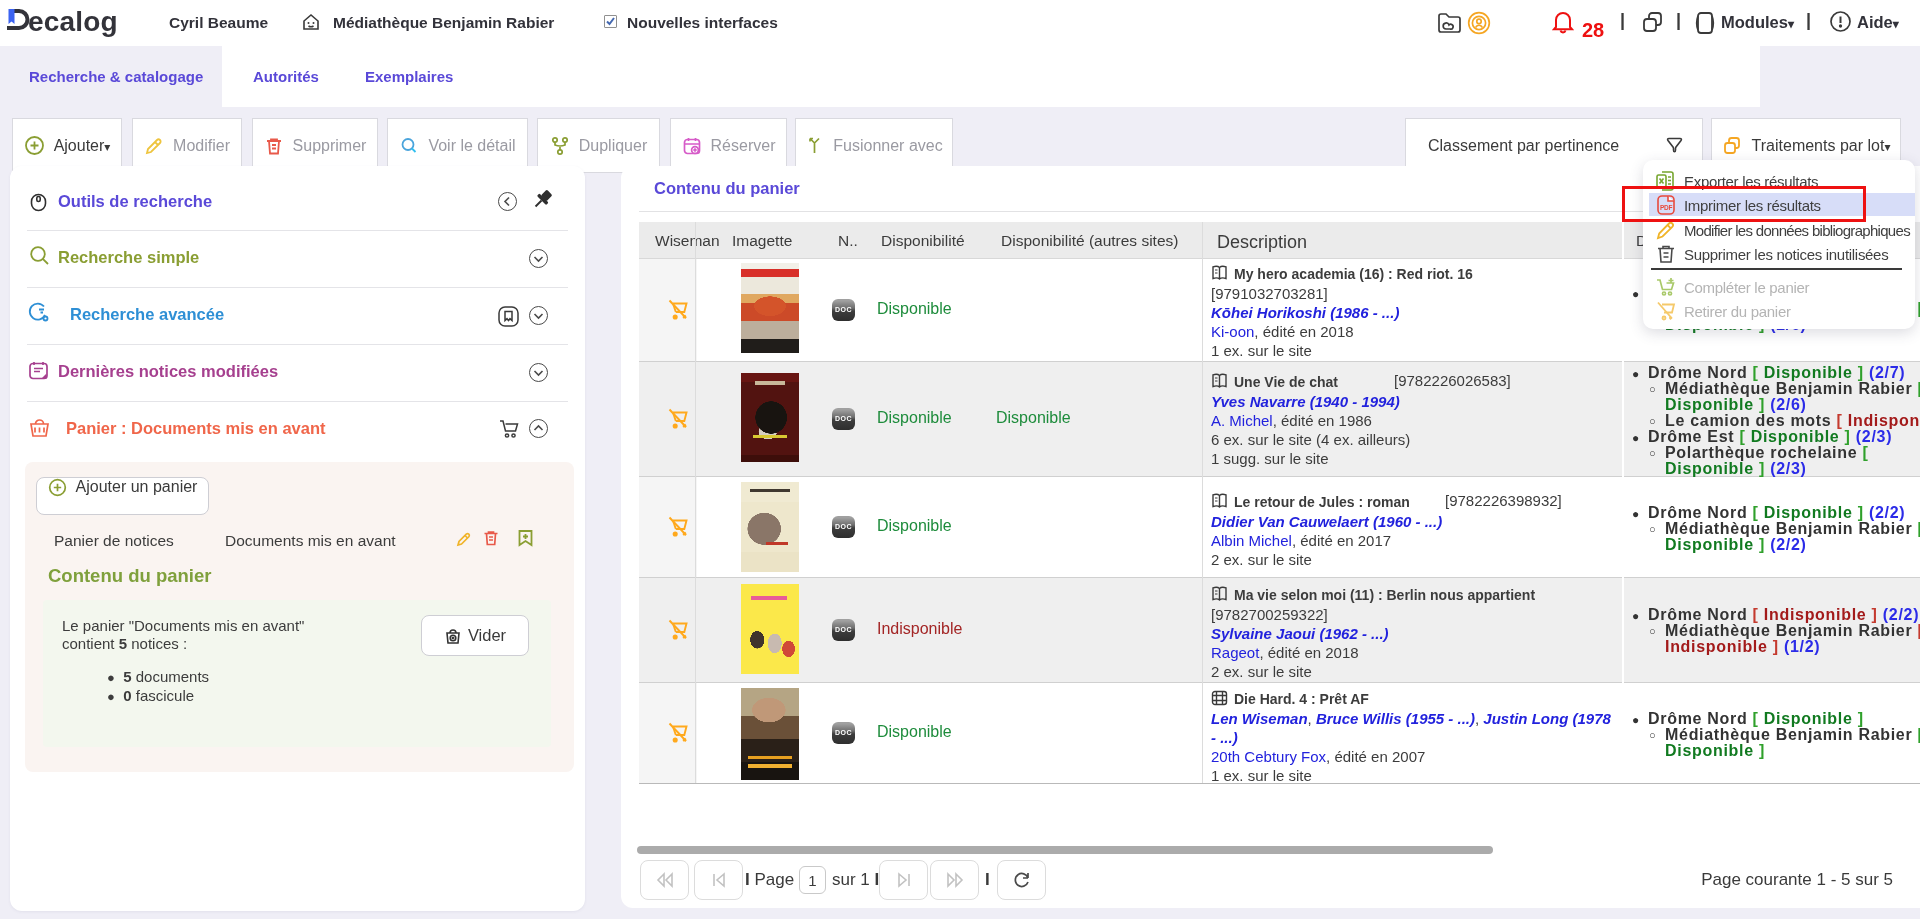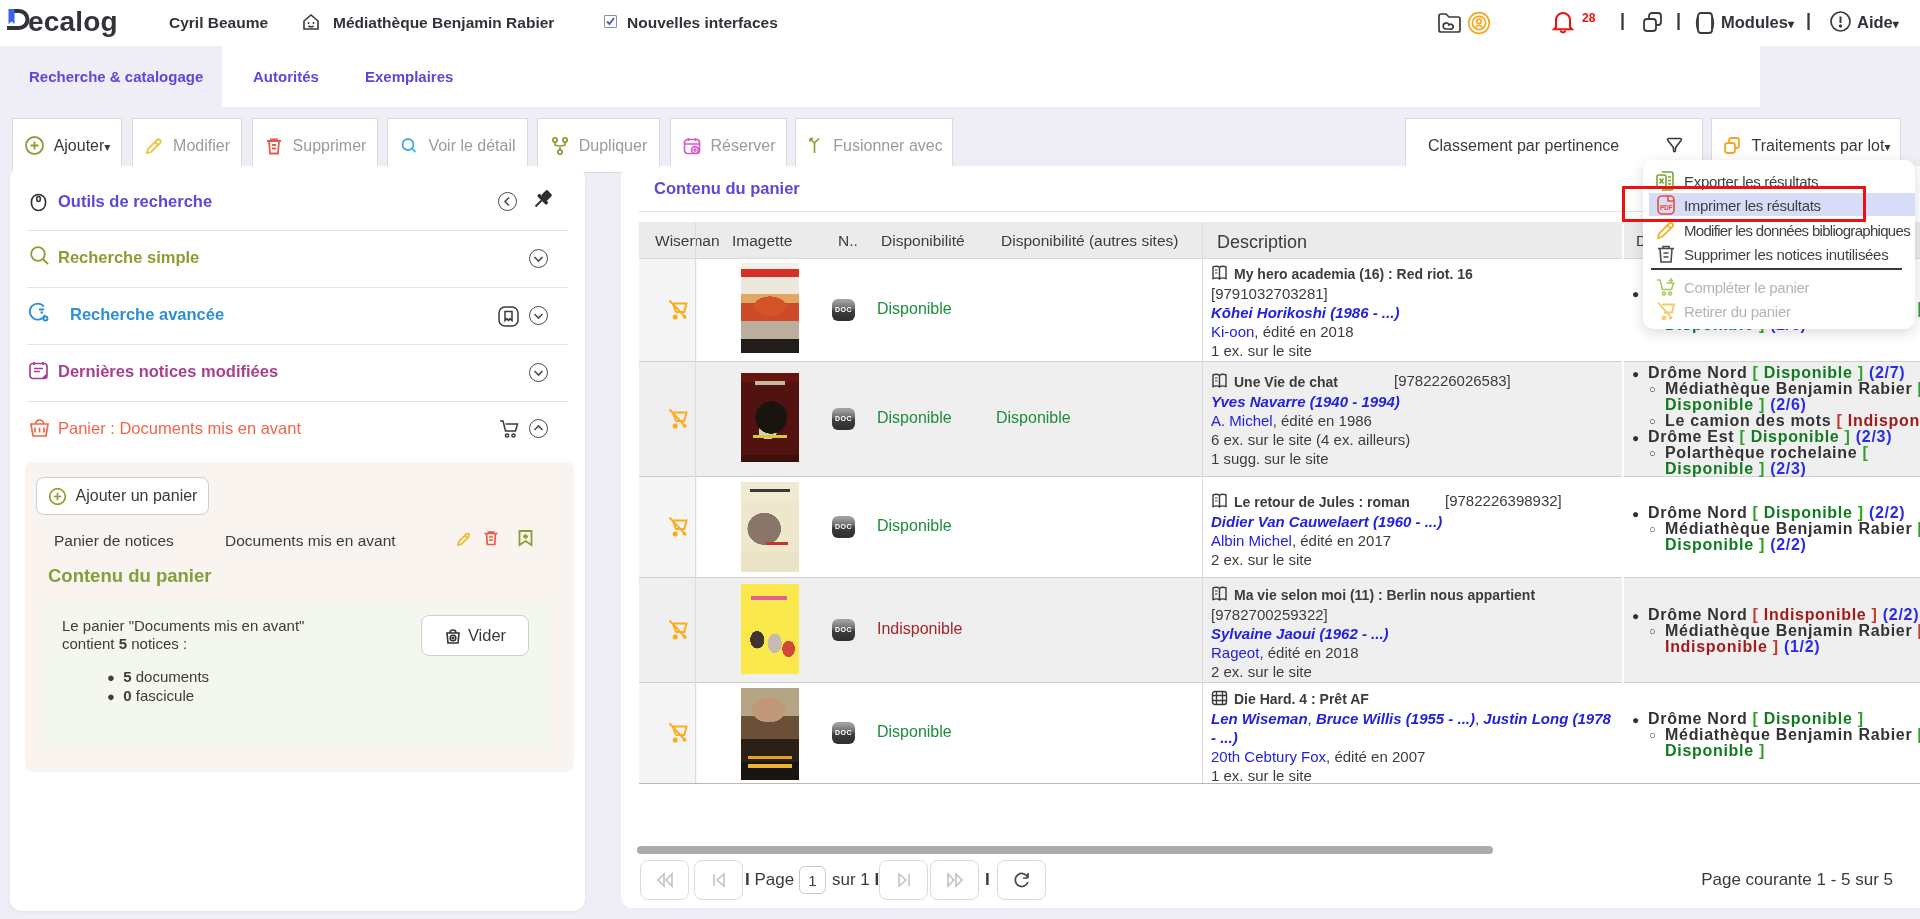--- a/index.html
+++ b/index.html
@@ -85,21 +85,21 @@
   <svg class="abs" style="left:1466px;top:10px" width="26" height="26" viewBox="0 0 26 26" fill="none" stroke="#F5A623" stroke-width="1.7">
     <circle cx="13" cy="13" r="10.3"></circle>
       <circle cx="13" cy="13" r="6.6"></circle>
       <circle cx="13" cy="11.4" r="2.2"></circle>
       <path d="M9.8 17.5 a3.4 3.4 0 0 1 6.4 0"></path>
   </svg>
   <svg class="abs" style="left:1552px;top:10px" width="22" height="24" viewBox="0 0 22 24" fill="none" stroke="#EE1111" stroke-width="2">
     <path d="M4 17 V10 a7 7 0 0 1 14 0 V17 l2 2.2 H2 Z"></path>
       <path d="M8.5 20.5 a2.6 2.6 0 0 0 5 0"></path>
   </svg>
-  <div class="abs" style="left:1582px;top:11px;font-weight:bold;font-size:12px;color:#EE1111">28</div>
+  <div class="abs" style="left:1582px;top:19px;font-weight:bold;font-size:20px;color:#EE1111">28</div>
   <div class="abs" style="left:1620px;top:10px;font-weight:bold;font-size:18px;color:#3A3A3A">|</div>
   <svg class="abs" style="left:1641px;top:11px" width="25" height="24" viewBox="0 0 25 24" fill="none" stroke="#3A3A3A" stroke-width="1.8">
     <rect x="8" y="2" width="12" height="12" rx="3"></rect>
       <rect x="3" y="8" width="12" height="12" rx="3" fill="#fff"></rect>
   </svg>
   <div class="abs" style="left:1676px;top:10px;font-weight:bold;font-size:18px;color:#3A3A3A">|</div>
   <svg class="abs" style="left:1694px;top:11px" width="22" height="24" viewBox="0 0 22 24" fill="none" stroke="#3A3A3A" stroke-width="1.8">
     <rect x="4" y="2" width="14" height="20" rx="3"></rect>
       <path d="M4 5 q-2.5 7 0 14 M18 5 q2.5 7 0 14"></path>
   </svg>
@@ -247,34 +247,34 @@
         <path d="M1.5 4 L5.5 8 L9.5 4"></path>
       </svg>
     </div>
   <div class="ldiv" style="top:235px"></div>
 
   <svg class="abs" style="left:18px;top:251px" width="23" height="22" viewBox="0 0 23 22" fill="none" stroke="#F0664A" stroke-width="1.7">
     <path d="M3 7 h17 l-2 12 h-13 z"></path>
       <path d="M7 10.5 v5 M11.5 10.5 v5 M16 10.5 v5"></path>
       <path d="M7.5 7 a4 4 0 0 1 8 0"></path>
   </svg>
-  <div class="abs" style="left:48px;top:253px;font-weight:normal;font-size:16.5px;color:#F0664A">Panier&nbsp;: Documents mis en avant</div>
+  <div class="abs" style="left:56px;top:253px;font-weight:bold;font-size:16.5px;color:#F0664A">Panier&nbsp;: Documents mis en avant</div>
   <svg class="abs" style="left:487px;top:251px" width="24" height="24" viewBox="0 0 24 24" fill="none" stroke="#3A3A3A" stroke-width="1.5">
     <path d="M3 4 h3 l2.5 10 h10 l2-7 h-12"></path>
       <circle cx="10" cy="18.5" r="1.6"></circle>
       <circle cx="16.5" cy="18.5" r="1.6"></circle>
   </svg>
   <div class="cchev" style="left:519px;top:253px">
       <svg width="11" height="11" viewBox="0 0 11 11" fill="none" stroke="#4A4A4A" stroke-width="1.6">
         <path d="M1.5 7 L5.5 3 L9.5 7"></path>
       </svg>
     </div>
 
   <div id="pinkbox">
-    <div class="abs" style="left:11px;top:15px;width:173px;height:38px;background:#fff;border:1px solid #CECED4;border-radius:8px;display:flex;align-items:center;justify-content:center;gap:9px;font-size:16px;color:#3A3A3A">
+    <div class="abs" style="left:11px;top:15px;width:173px;height:38px;background:#fff;border:1px solid #CECED4;border-radius:8px;display:flex;justify-content:center;gap:9px;font-size:16px;color:#3A3A3A">
       <svg width="19" height="19" viewBox="0 0 19 19" fill="none" stroke="#8A9E33" stroke-width="1.7">
           <circle cx="9.5" cy="9.5" r="7.8"></circle>
           <path d="M9.5 5.8 V13.2 M5.8 9.5 H13.2"></path>
         </svg>
       <span>Ajouter un panier</span>
     </div>
     <div class="abs" style="left:29px;top:70px;font-size:15.5px">Panier de notices</div>
     <div class="abs" style="left:200px;top:70px;font-size:15.5px">Documents mis en avant</div>
     <svg class="abs" style="left:431px;top:68px" width="17" height="17" viewBox="0 0 17 17" fill="none" stroke="#F0B429" stroke-width="1.7">
         <path d="M2 15 l1-3.5 L10.5 4 a1.8 1.8 0 0 1 2.5 2.5 L5.5 14 Z"></path>

